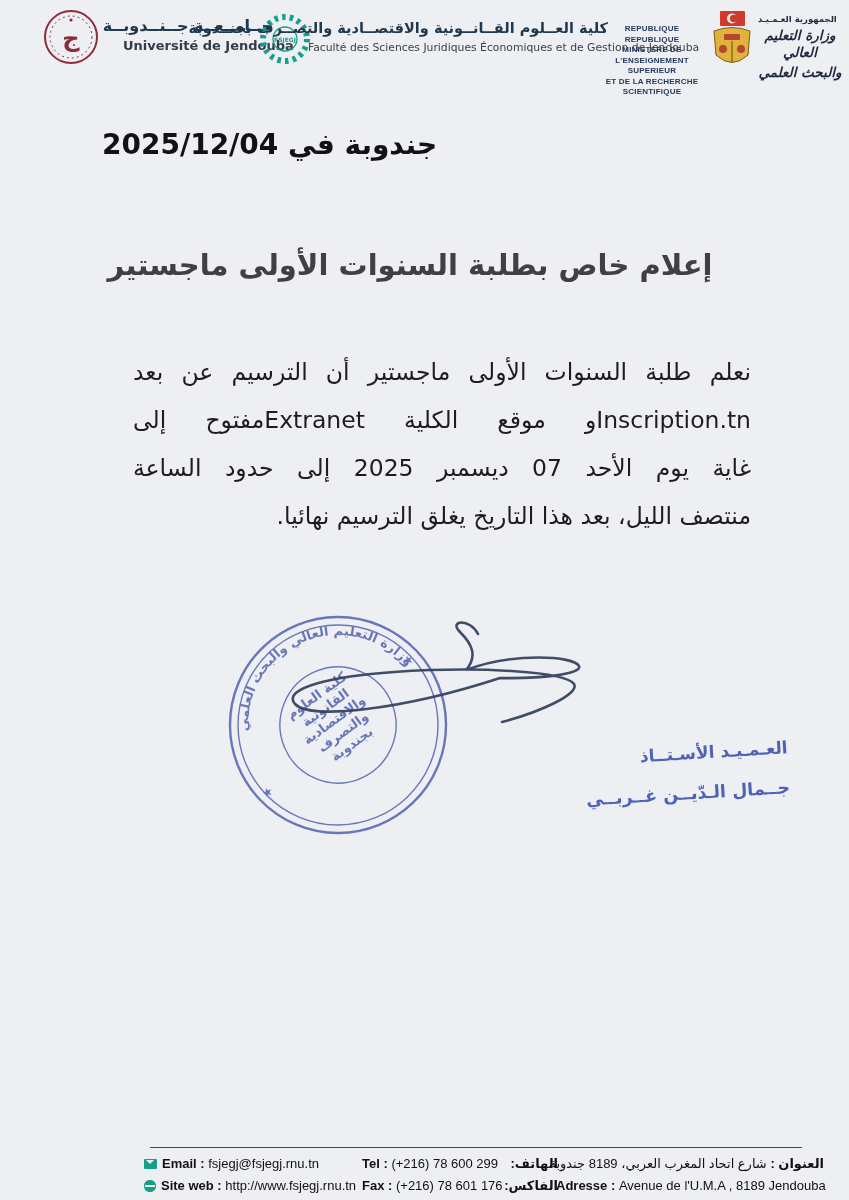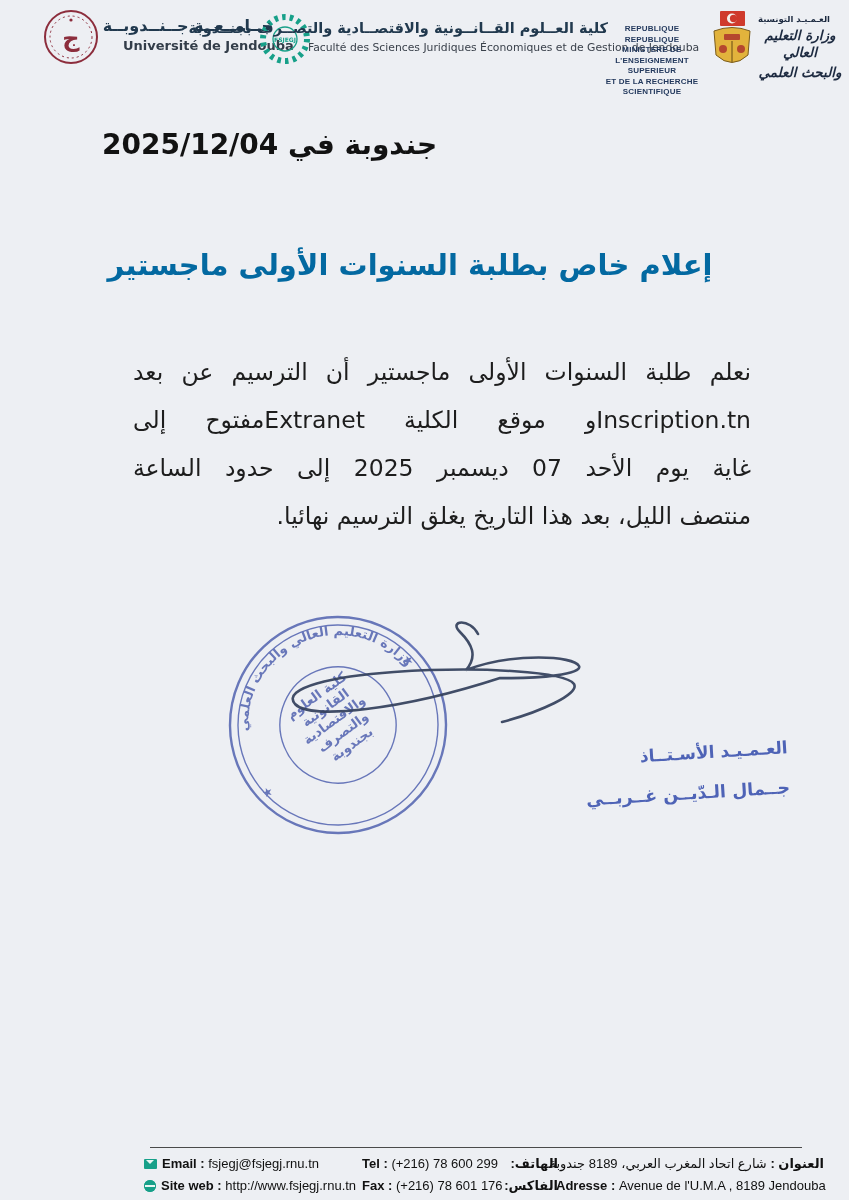--- a/index.html
+++ b/index.html
@@ -21,21 +21,21 @@
           font-size:8px;font-weight:bold;color:#243a5e;line-height:10.5px;letter-spacing:.2px;}
   .emblem{position:absolute;left:710px;top:10px;}
   .min-ar{position:absolute;left:752px;top:14px;width:96px;text-align:center;direction:rtl;color:#1d2a40;}
   .min-ar .rep{font-size:8.5px;font-weight:bold;line-height:10px;text-align:left;padding-left:6px;}
   .min-ar .big{font-size:13.5px;font-weight:bold;line-height:17px;margin-top:3px;font-style:italic;}
 
   
   .dateline{position:absolute;left:102px;top:128px;direction:rtl;white-space:nowrap;
             font-size:28px;font-weight:bold;color:#121212;}
   .doc-title{position:absolute;left:60px;top:248px;width:700px;text-align:center;direction:rtl;
-             font-size:29px;font-weight:bold;color:#0369a1;white-space:nowrap;}
+             font-size:29px;font-weight:bold;color:#404040;white-space:nowrap;}
   .body-text{position:absolute;left:133px;top:348px;width:618px;direction:rtl;color:#1d1d1d;
              font-size:23.5px;line-height:48px;}
   .bline{text-align:justify;text-align-last:justify;height:48px;overflow:hidden;}
   .bline.last{text-align-last:right;}
 
   
   .stamp{position:absolute;left:226px;top:613px;width:224px;height:224px;
          transform:rotate(-22deg);opacity:.78;}
   .sig-stroke{position:absolute;left:282px;top:616px;opacity:.92;}
   .sig-block{position:absolute;left:565px;top:744px;width:224px;direction:rtl;text-align:right;
@@ -111,21 +111,21 @@
         <circle cx="23.6" cy="8.5" r="3.7" fill="#cf3a2c"></circle>
         <path d="M4 21 Q22 14 40 21 L38 45 Q22 60 6 45 Z" fill="#e2b33c" stroke="#7a5c1c" stroke-width="1"></path>
         <rect x="14" y="24" width="16" height="6" rx="1" fill="#b5482e"></rect>
         <line x1="22" y1="31" x2="22" y2="52" stroke="#7a5c1c" stroke-width="1.2"></line>
         <circle cx="13" cy="39" r="4" fill="#b5482e"></circle>
         <circle cx="31" cy="39" r="4" fill="#b5482e"></circle>
       </svg>
     </div>
 
     <div class="min-ar">
-      <div class="rep">العـمـيـد التونسية</div>
+      <div class="rep">الجمهورية العـمـيـد</div>
       <div class="big">وزارة التعليم العالي</div>
       <div class="big">والبحث العلمي</div>
     </div>
   </div>
 
   <div class="dateline">جندوبة في 2025/12/04</div>
 
   <div class="doc-title">إعلام خاص بطلبة السنوات الأولى ماجستير</div>
 
   <div class="body-text">

